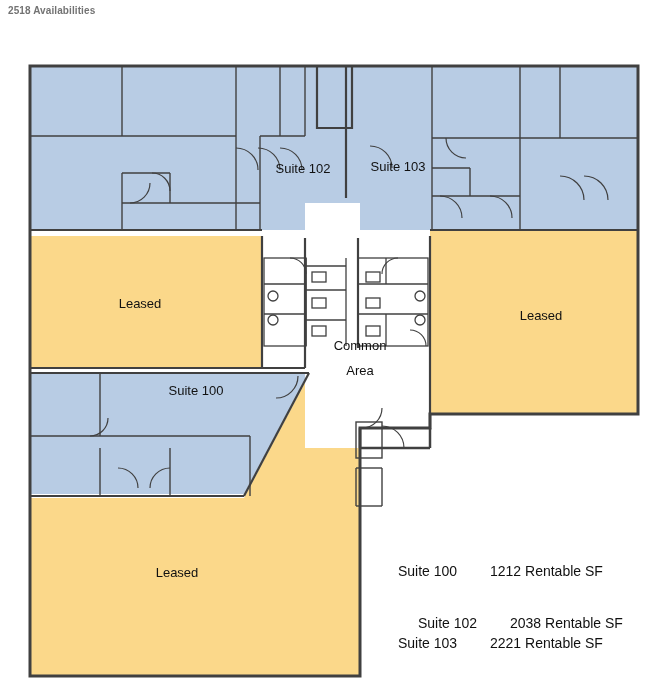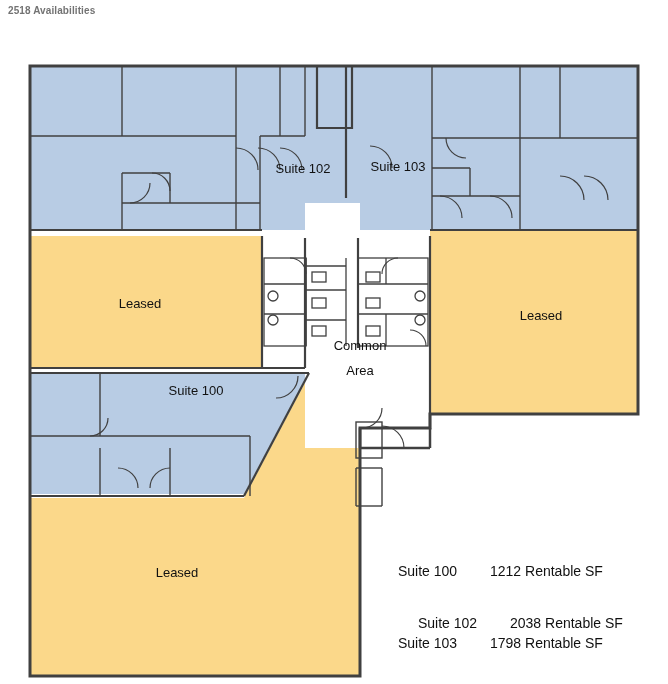--- a/index.html
+++ b/index.html
@@ -237,14 +237,14 @@
 
 </svg>
 
 <div class="legend-row" style="left:398px; top:563px;">
   <span class="legend-suite">Suite 100</span><span class="legend-area">1212 Rentable SF</span>
 </div>
 <div class="legend-row" style="left:418px; top:599px;margin-top:16px;">
   <span class="legend-suite">Suite 102</span><span class="legend-area">2038 Rentable SF</span>
 </div>
 <div class="legend-row" style="left:398px; top:635px;">
-  <span class="legend-suite">Suite 103</span><span class="legend-area">1798 Rentable SF</span>
+  <span class="legend-suite">Suite 103</span><span class="legend-area">2221 Rentable SF</span>
 </div>
 
 </body></html>

